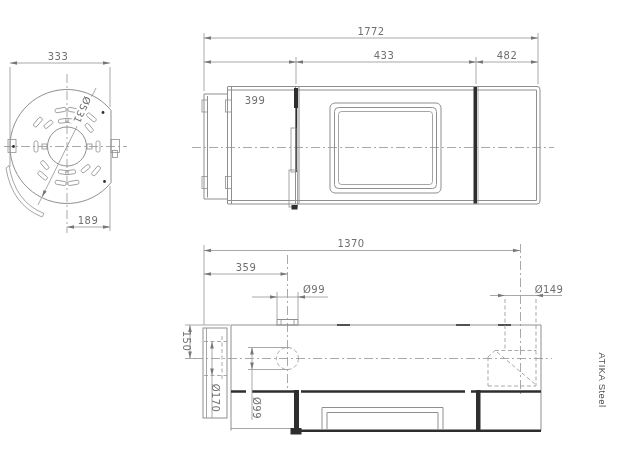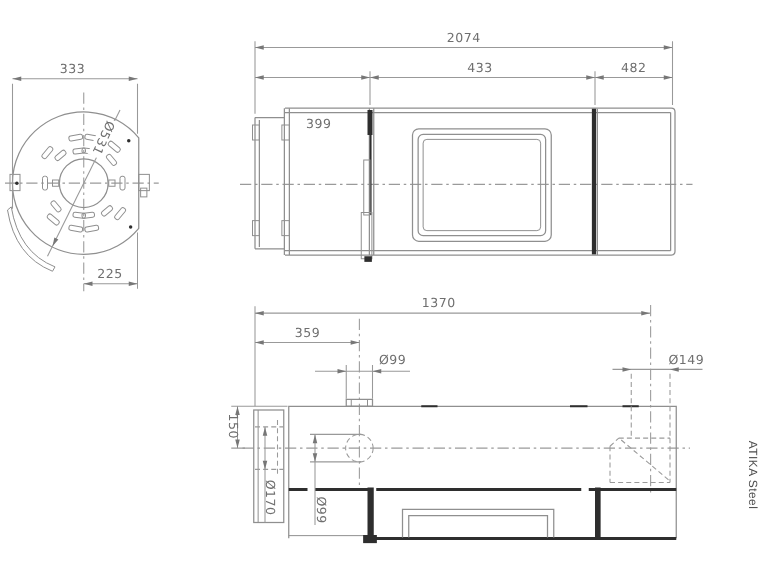--- a/index.html
+++ b/index.html
@@ -207,23 +207,23 @@
       <path class="dim" d="M252,347.5 V420"></path>
       <path class="dim" d="M248,347.5 H289 M248,369.5 H289"></path>
       <path class="arr" d="M252,347.5 l-1.8,7 h3.6 z"></path>
       <path class="arr" d="M252,369.5 l-1.8,-7 h3.6 z"></path>
     </g>
   </g>
 </svg>
 
 <div class="dim-label" style="left:58px;top:56px;">333</div>
 <div class="dim-label rot115" style="left:82px;top:110px;">Ø531</div>
-<div class="dim-label" style="left:88px;top:220px;">225</div>
-
-<div class="dim-label" style="left:371px;top:31px;">2074</div>
+<div class="dim-label" style="left:88px;top:220px;">189</div>
+
+<div class="dim-label" style="left:371px;top:31px;">1772</div>
 <div class="dim-label" style="left:255px;top:55px;margin-top:45px;">399</div>
 <div class="dim-label" style="left:384px;top:55px;">433</div>
 <div class="dim-label" style="left:507px;top:55px;">482</div>
 
 <div class="dim-label" style="left:351px;top:243px;">1370</div>
 <div class="dim-label" style="left:246px;top:267px;">359</div>
 <div class="dim-label" style="left:314px;top:289px;">Ø99</div>
 <div class="dim-label" style="left:549px;top:289px;">Ø149</div>
 <div class="dim-label rot90" style="left:186px;top:341px;">150</div>
 <div class="dim-label rot90" style="left:215px;top:398px;">Ø170</div>

